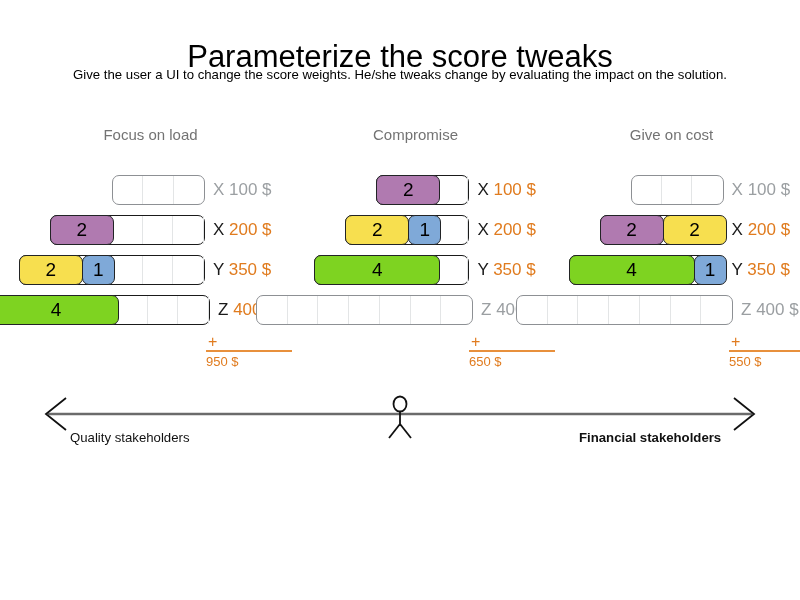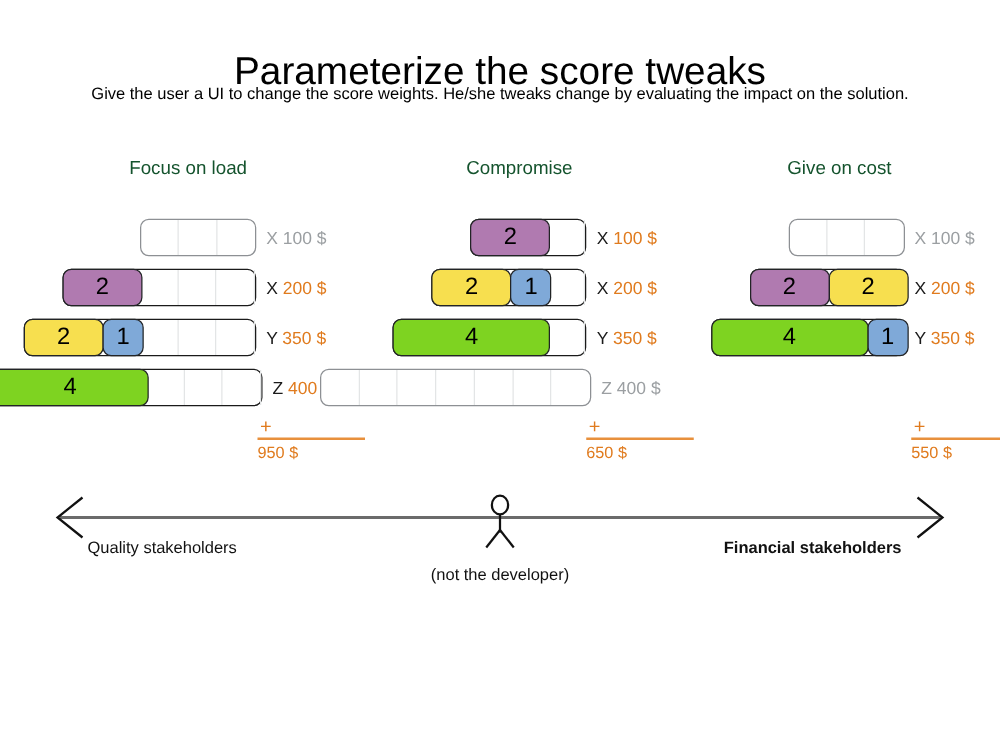--- a/index.html
+++ b/index.html
@@ -42,21 +42,21 @@
   .scenario-col {
     position: absolute;
     top: 126px;
   }
   .scenario-title {
     position: absolute;
     top: 0;
     width: 100%;
     text-align: center;
     font-size: 15px;
-    color: #14532d;
+    color: #737373;
     white-space: nowrap;
   }
 
   .rows {
     position: absolute;
     top: 44px;
     left: 0;
     width: 100%;
   }
 
@@ -110,21 +110,21 @@
     border-radius: 7px;
     display: flex;
     align-items: center;
     justify-content: center;
     font-size: 19px;
     color: #000000;
     margin-right: -1px;
   }
 
   .row-label {
-    font-size: 14px;
+    font-size: 17px;
     white-space: nowrap;
     margin-left: 8px;
     width: 72px;
   }
   .row-label .key { color: #1a1a1a; }
   .row-label .price { color: #e07b1e; }
   .row-label.inactive .key,
   .row-label.inactive .price { color: #9b9fa2; }
 
   
@@ -349,20 +349,34 @@
               <div class="cell" style="width: 31px;"></div>
               <div class="cell" style="width: 31px;"></div>
               <div class="cell" style="width: 31px;"></div>
               <div class="seg-layer">
                 <div class="seg" style="width: 126px; background: rgb(126, 211, 33);">4</div>
                 <div class="seg" style="width: 33px; background: rgb(127, 169, 216);">1</div>
               </div>
             </div>
           </div>
           <div class="row-label"><span class="key">Y</span> <span class="price">350 $</span></div>
+        </div>
+        <div class="weight-row">
+          <div class="track-wrap" style="width: 190px;">
+            <div class="track" style="width: 217px;">
+              <div class="cell" style="width: 31px;"></div>
+              <div class="cell" style="width: 31px;"></div>
+              <div class="cell" style="width: 31px;"></div>
+              <div class="cell" style="width: 31px;"></div>
+              <div class="cell" style="width: 31px;"></div>
+              <div class="cell" style="width: 31px;"></div>
+              <div class="cell" style="width: 31px;"></div>
+            </div>
+          </div>
+          <div class="row-label inactive"><span class="key">Z</span> <span class="price">400 $</span></div>
         </div>
       </div>
       <div class="sum" style="left: 186px; top: 210px;">
         <div class="plus">+</div>
         <div class="rule"></div>
         <div class="total">550 $</div>
       </div>
     </div>
   </div>
 
@@ -374,14 +388,13 @@
     <ellipse cx="400" cy="12" rx="6.5" ry="7.5" fill="#ffffff" stroke="#111111" stroke-width="1.8"></ellipse>
     <line x1="400" y1="20" x2="400" y2="34" stroke="#111111" stroke-width="1.8"></line>
     <line x1="400" y1="32" x2="389" y2="46" stroke="#111111" stroke-width="1.8"></line>
     <line x1="400" y1="32" x2="411" y2="46" stroke="#111111" stroke-width="1.8"></line>
   </g>
 </svg>
 
 <div class="axis-label" id="label-quality">Quality stakeholders</div>
 <div class="axis-label" id="label-financial">Financial stakeholders</div>
 <div id="user-caption">
-  <div>(not the developer)</div>
 </div>
 
 </body></html>

